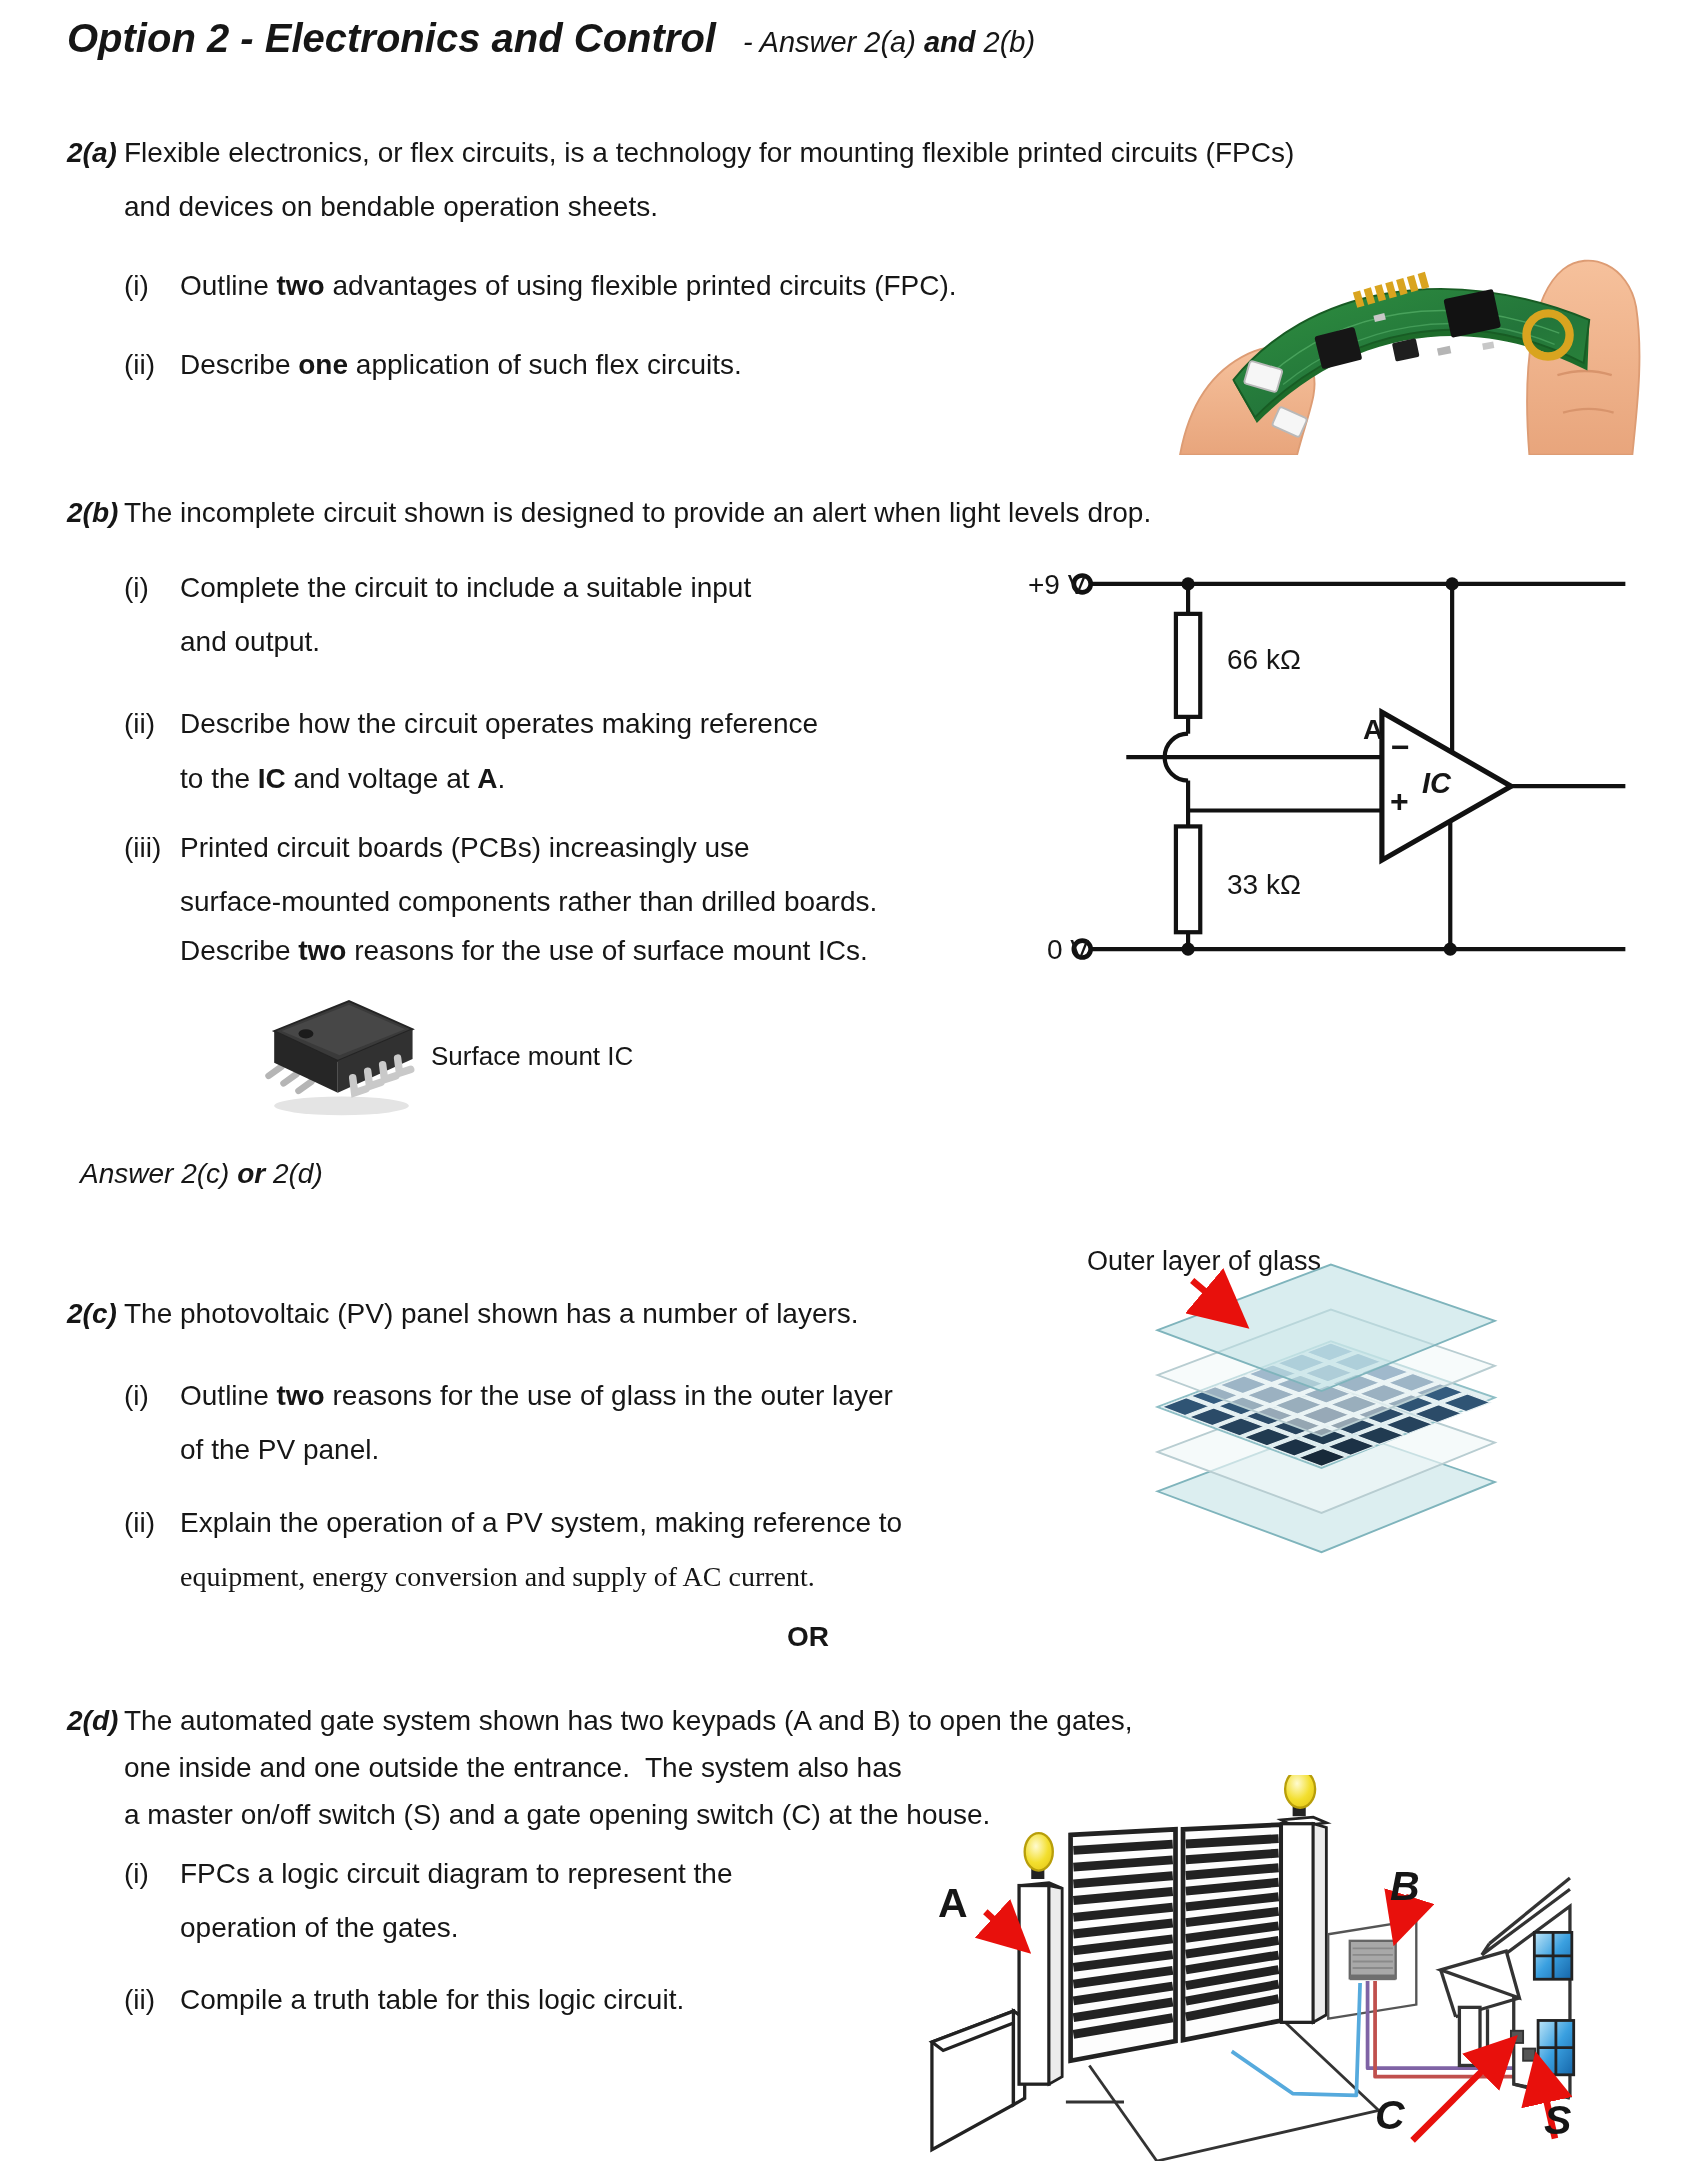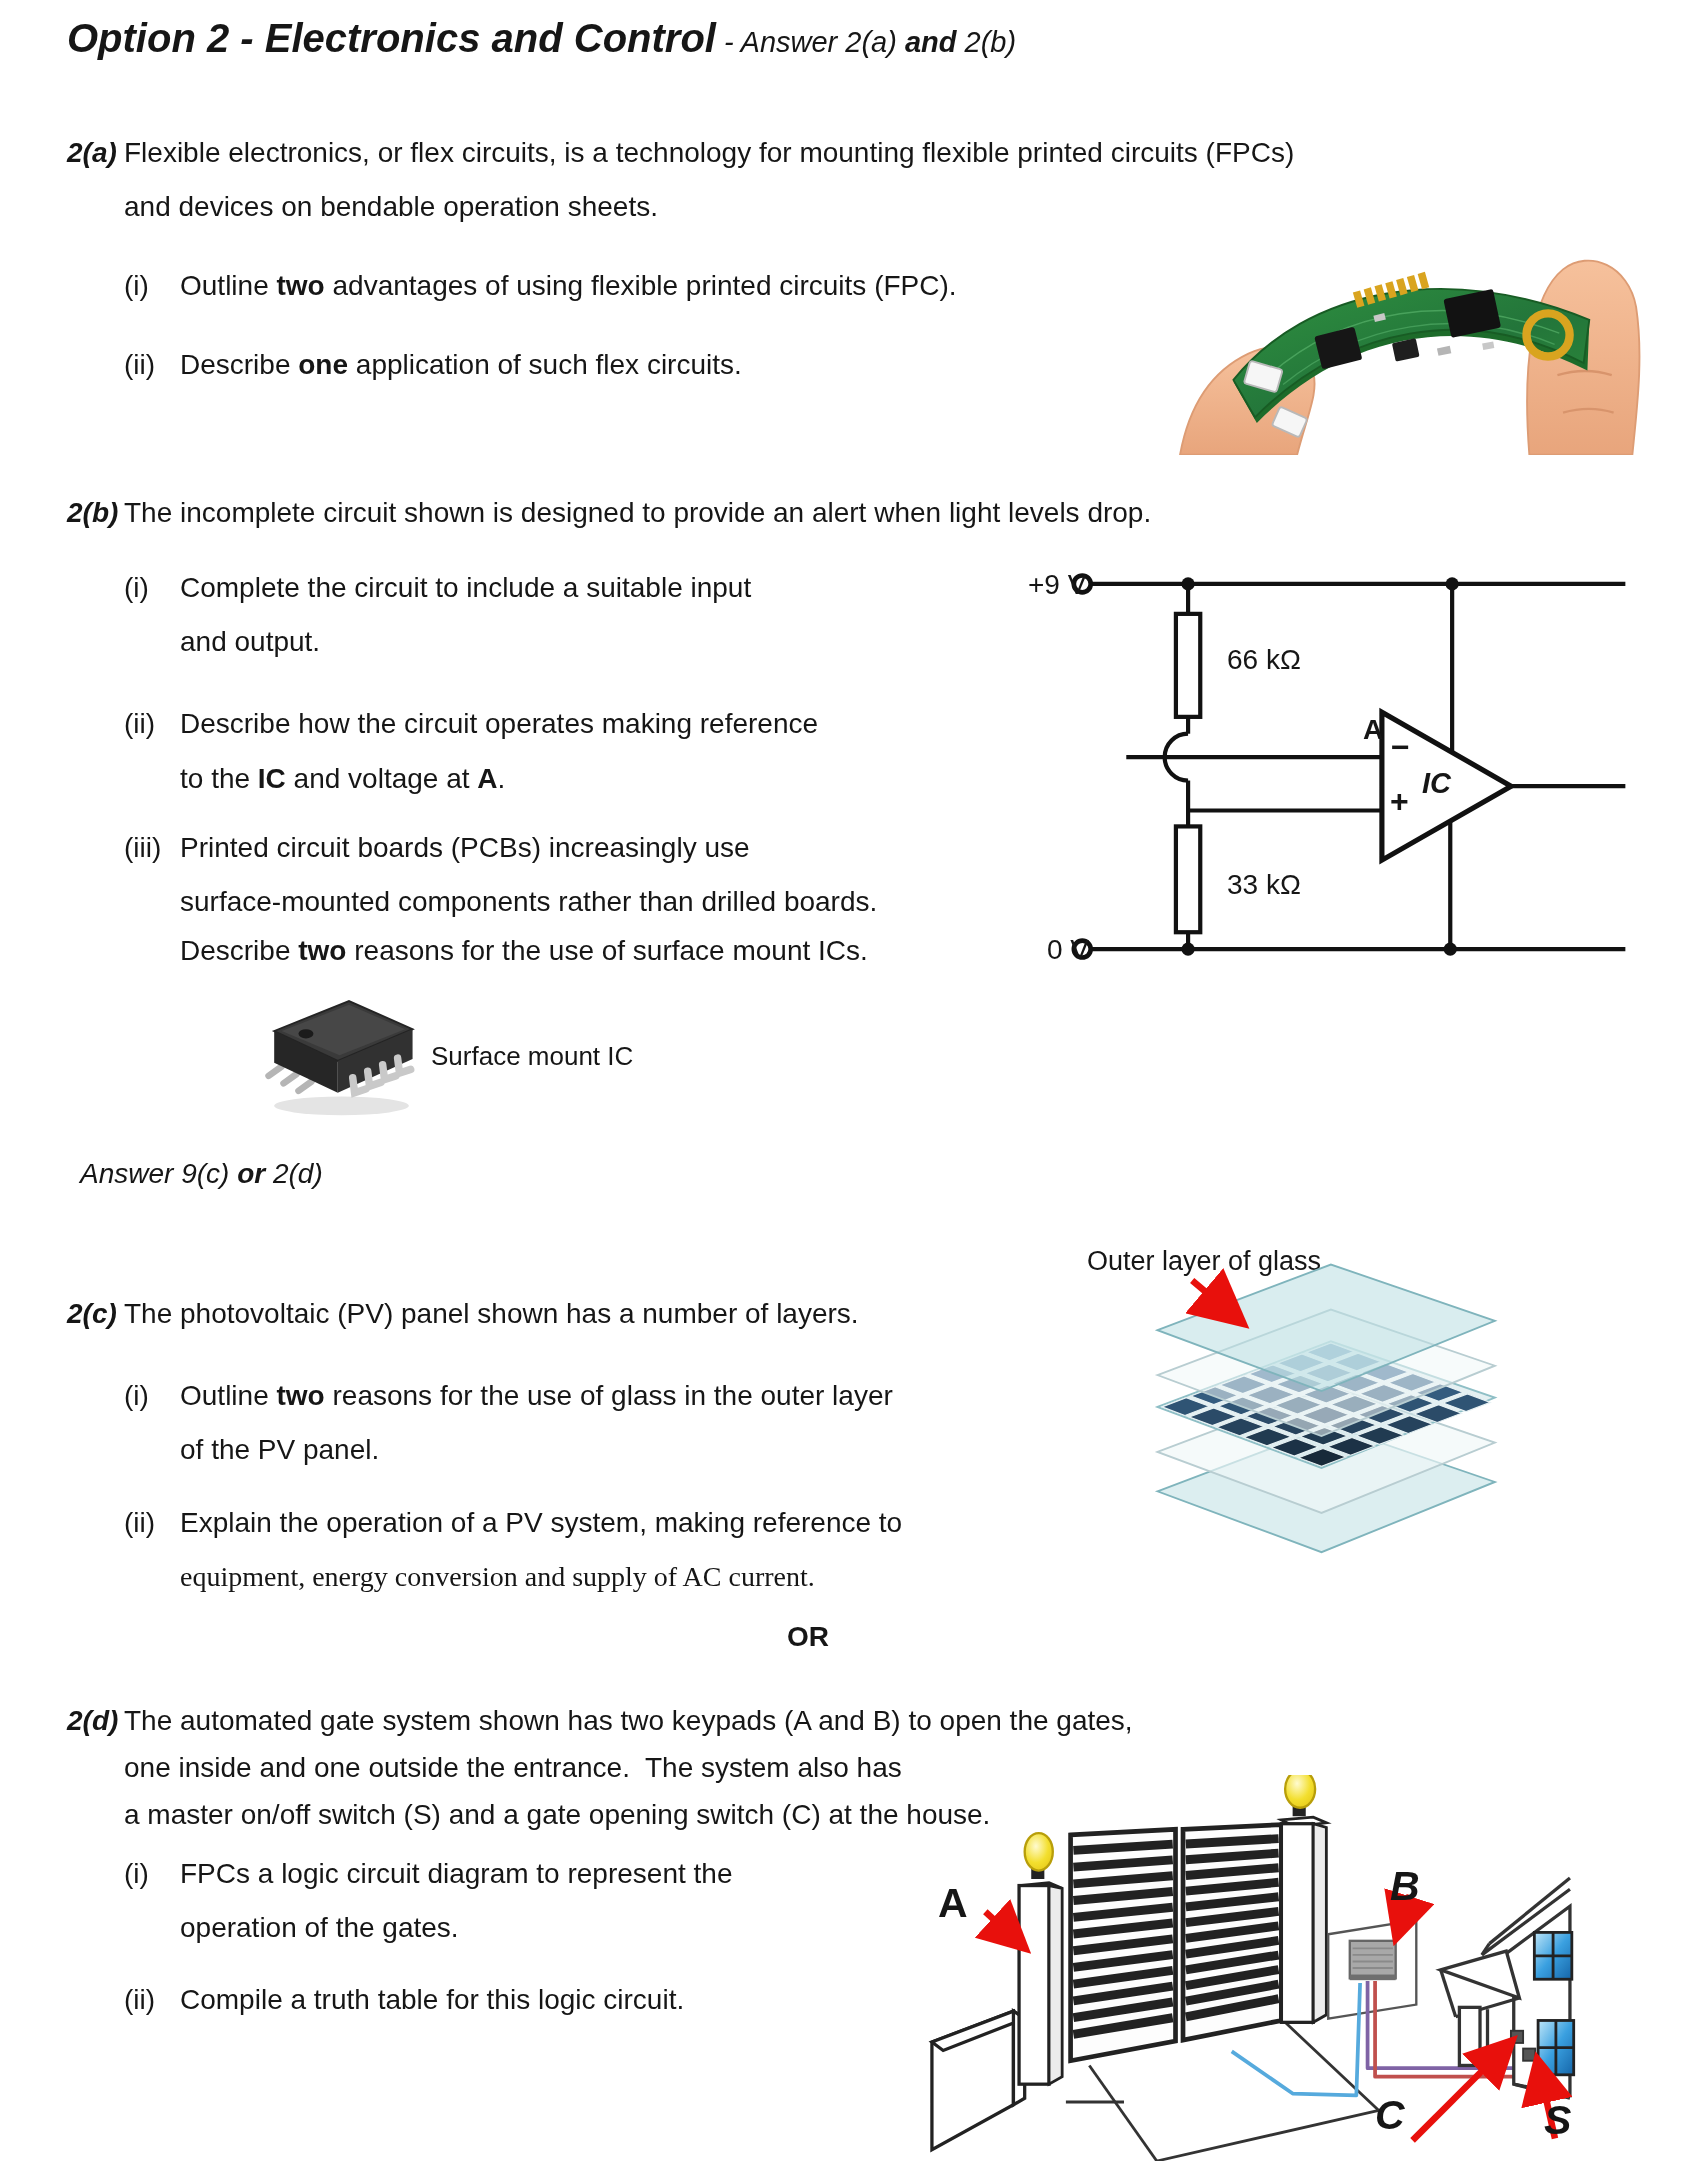--- a/index.html
+++ b/index.html
@@ -2,21 +2,21 @@
 <html style="font-size:15px"><head>
 <meta charset="utf-8">
 <style>
   html,body{margin:0;padding:0;background:#888;}
   .page{position:relative;width:1703px;height:2161px;background:#ffffff;overflow:hidden;
         font-family:"Liberation Sans", sans-serif;color:#161616;}
   .t{position:absolute;white-space:pre;line-height:1.15;}
   .body{font-size:28px;}
   .qlabel{font-weight:bold;font-style:italic;}
   .seg-b{font-weight:bold;}
-  .title-row{display:flex;align-items:baseline;gap:8px;}
+  .title-row{display:flex;align-items:baseline;gap:27px;}
   .title-main{font-size:40px;font-weight:bold;font-style:italic;}
   .title-suffix{font-size:29px;font-style:italic;}
   .italic{font-style:italic;}
   .bold{font-weight:bold;}
   .circ-label{font-size:28px;margin-left:16px;}
   .gate-letter{font-size:41px;font-weight:bold;}
   svg{position:absolute;top:0;left:0;}
   .imgbox{position:absolute;}
 </style>
 </head>
@@ -170,21 +170,21 @@
       <g stroke="#c9c9c9" stroke-width="8" fill="none" stroke-linecap="round">
         <path d="M 112,102 l 2,16 l 12,-4"></path>
           <path d="M 128,95 l 2,16 l 12,-4"></path>
         <path d="M 144,88 l 2,16 l 12,-4"></path>
           <path d="M 160,81 l 2,16 l 12,-4"></path>
       </g>
     </svg>
   </div>
   <div class="t" style="left:431px;top:1042px;font-size:26px;">Surface mount IC</div>
 
-  <div class="t body italic" style="left:80px;top:1158px;"><span>Answer 9(c) </span><span class="seg-b">or</span><span> 2(d)</span></div>
+  <div class="t body italic" style="left:80px;top:1158px;"><span>Answer 2(c) </span><span class="seg-b">or</span><span> 2(d)</span></div>
 
   <div class="t" style="left:1087px;top:1246px;font-size:27px;">Outer layer of glass</div>
 
   <div class="t body qlabel" style="left:67px;top:1298px;">2(c)</div>
   <div class="t body" style="left:124px;top:1298px;">The photovoltaic (PV) panel shown has a number of layers.</div>
 
   <div class="t body" style="left:124px;top:1380px;">(i)</div>
   <div class="t body" style="left:180px;top:1380px;"><span>Outline </span><span class="seg-b">two</span><span> reasons for the use of glass in the outer layer</span></div>
   <div class="t body" style="left:180px;top:1434px;text-align:center;">of the PV panel.</div>
 

